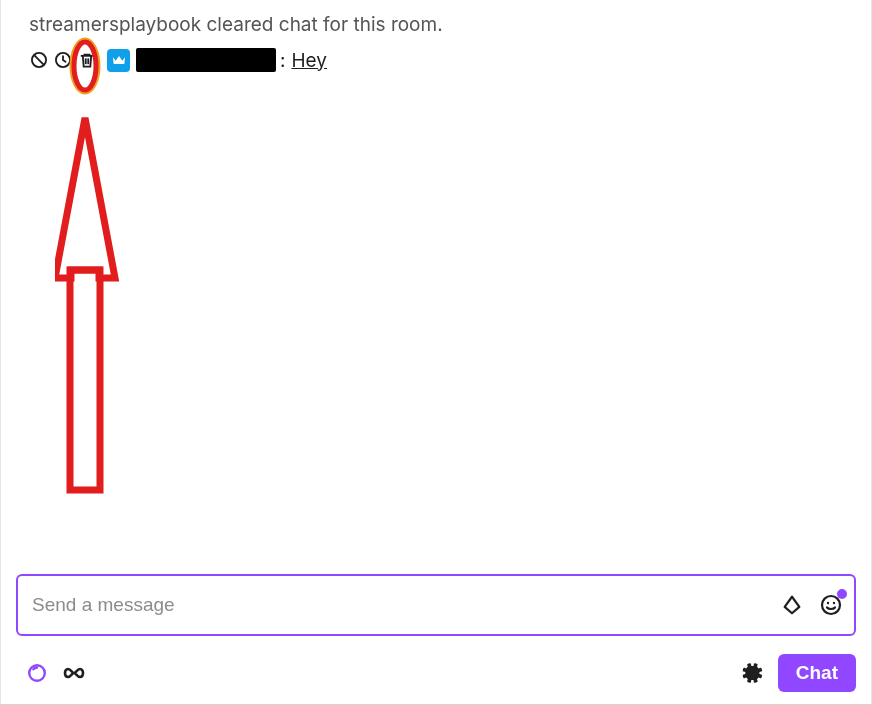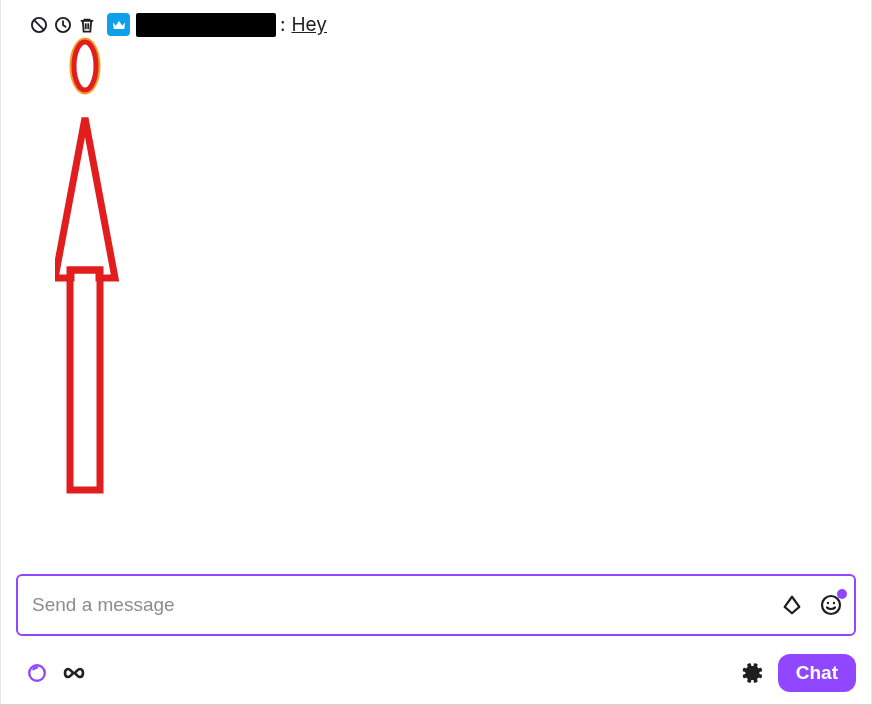--- a/index.html
+++ b/index.html
@@ -117,33 +117,34 @@
   }
   .bottom-bar .spacer{flex:1;}
   .points-icn, .infinity-icn, .settings-icn{
     display:flex;align-items:center;justify-content:center;
     cursor:pointer;
   }
   .chat-btn{
     background:#9147ff;
     color:#fff;
     border:none;
-    border-radius:12px;
+    border-radius:6px;
     font-size:19px;
     font-weight:600;
     padding: 8px 18px;
     cursor:pointer;
   }
 </style>
 </head>
 <body>
 
 <div class="chat-container">
 
   <div class="messages">
+    <div class="sys-msg">streamersplaybook cleared chat for this room.</div>
 
     <div class="chat-line">
       <span class="mod-icn">
         <svg viewBox="0 0 24 24" fill="none" stroke="#1f1f23" stroke-width="2.2">
           <circle cx="12" cy="12" r="8.5"></circle>
           <line x1="6.2" y1="6.2" x2="17.8" y2="17.8"></line>
         </svg>
       </span>
       <span class="mod-icn">
         <svg viewBox="0 0 24 24" fill="none" stroke="#1f1f23" stroke-width="2.2">

